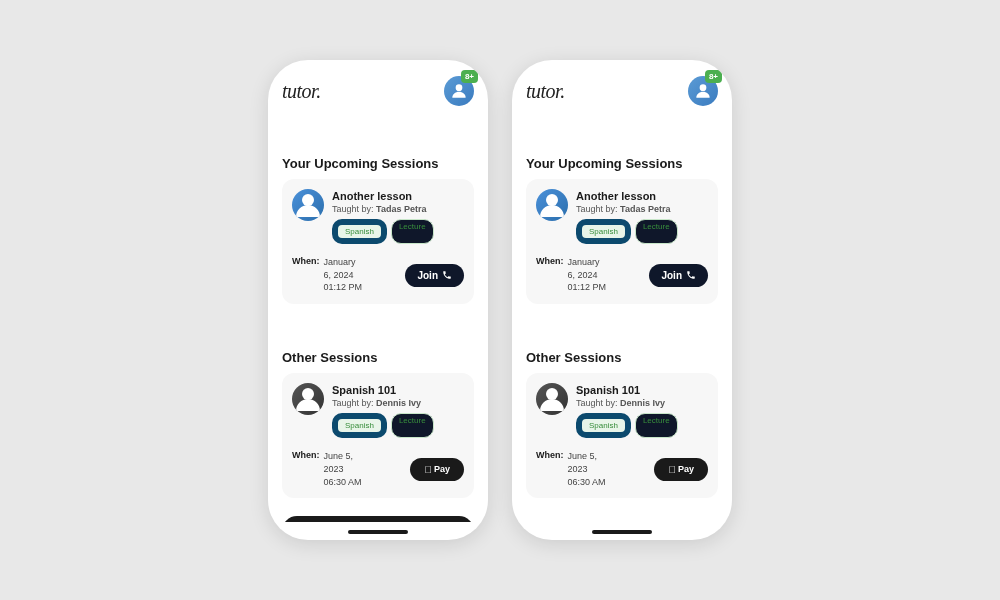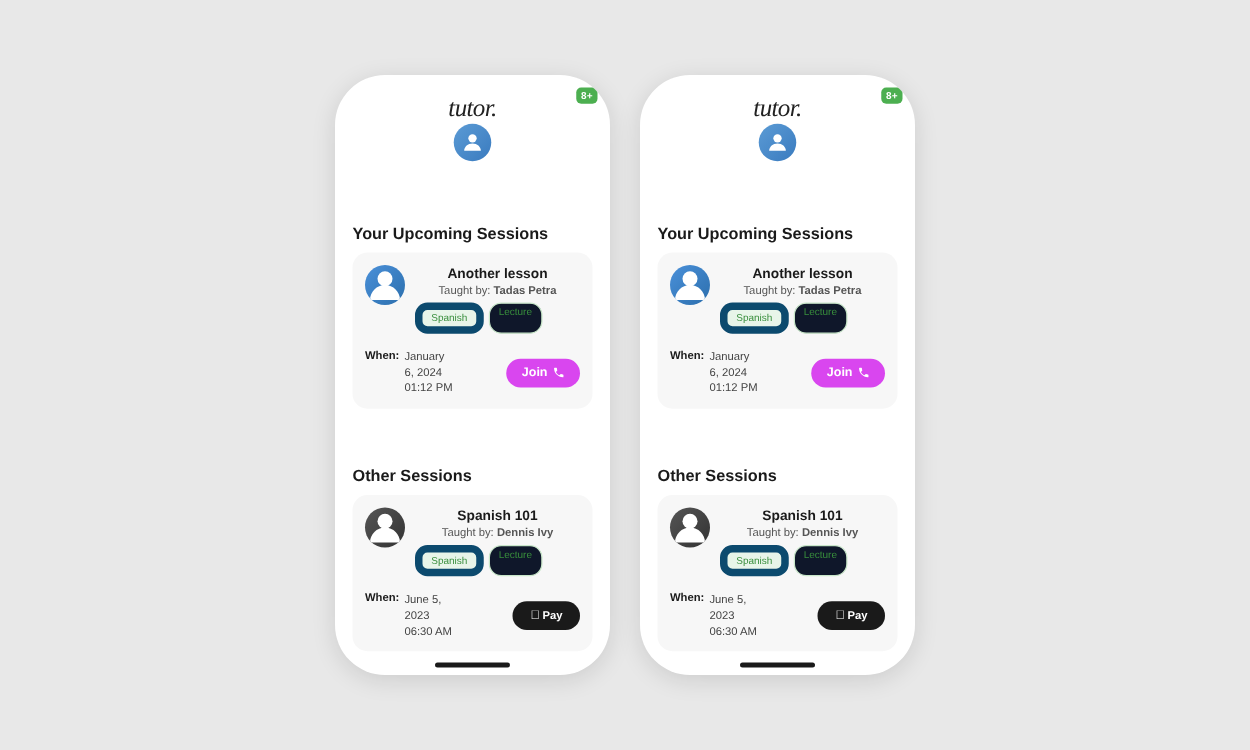--- a/index.html
+++ b/index.html
@@ -46,21 +46,20 @@
       font-weight: bold;
       border-radius: 4px;
       padding: 2px 4px;
       z-index: 10;
     }
     .app-header {
       display: flex;
       justify-content: space-between;
       align-items: center;
       margin-bottom: 14px;
-      flex-direction: column;
     }
     .app-logo {
       font-size: 20px;
       font-family: Georgia, serif;
       font-style: italic;
       color: #222;
       letter-spacing: -0.5px;
     }
     .avatar-circle {
       width: 30px;
@@ -87,21 +86,20 @@
       background: #f7f7f7;
       border-radius: 12px;
       padding: 10px;
       margin-bottom: 10px;
     }
     .card-top {
       display: flex;
       align-items: flex-start;
       gap: 8px;
       margin-bottom: 6px;
-      text-align: center;
     }
     .tutor-avatar {
       width: 32px;
       height: 32px;
       border-radius: 50%;
       flex-shrink: 0;
       overflow: hidden;
     }
     .tutor-avatar.blue {
       background: linear-gradient(135deg, #4a90d9, #2c6fad);
@@ -166,21 +164,21 @@
       font-size: 9px;
       font-weight: 700;
       color: #1a1a1a;
     }
     .when-date {
       font-size: 9px;
       color: #444;
       line-height: 1.4;
     }
     .join-btn {
-      background: #d946ef;
+      background: #0f172a;
       color: white;
       border: none;
       border-radius: 18px;
       padding: 6px 12px;
       font-size: 10px;
       font-weight: 600;
       display: flex;
       align-items: center;
       gap: 4px;
       cursor: pointer;

